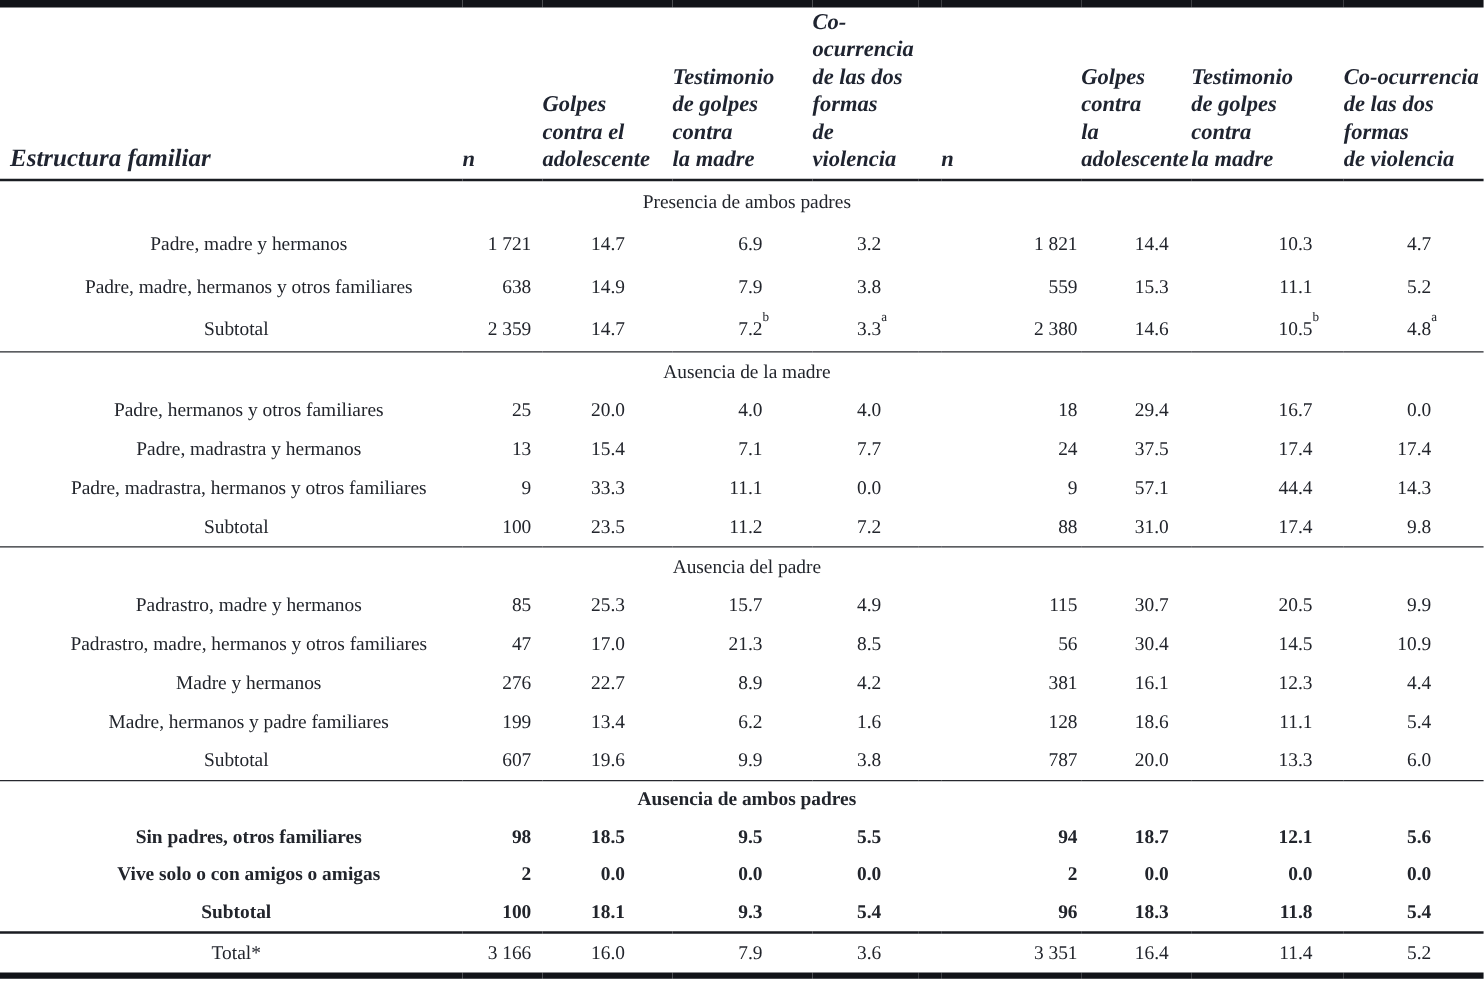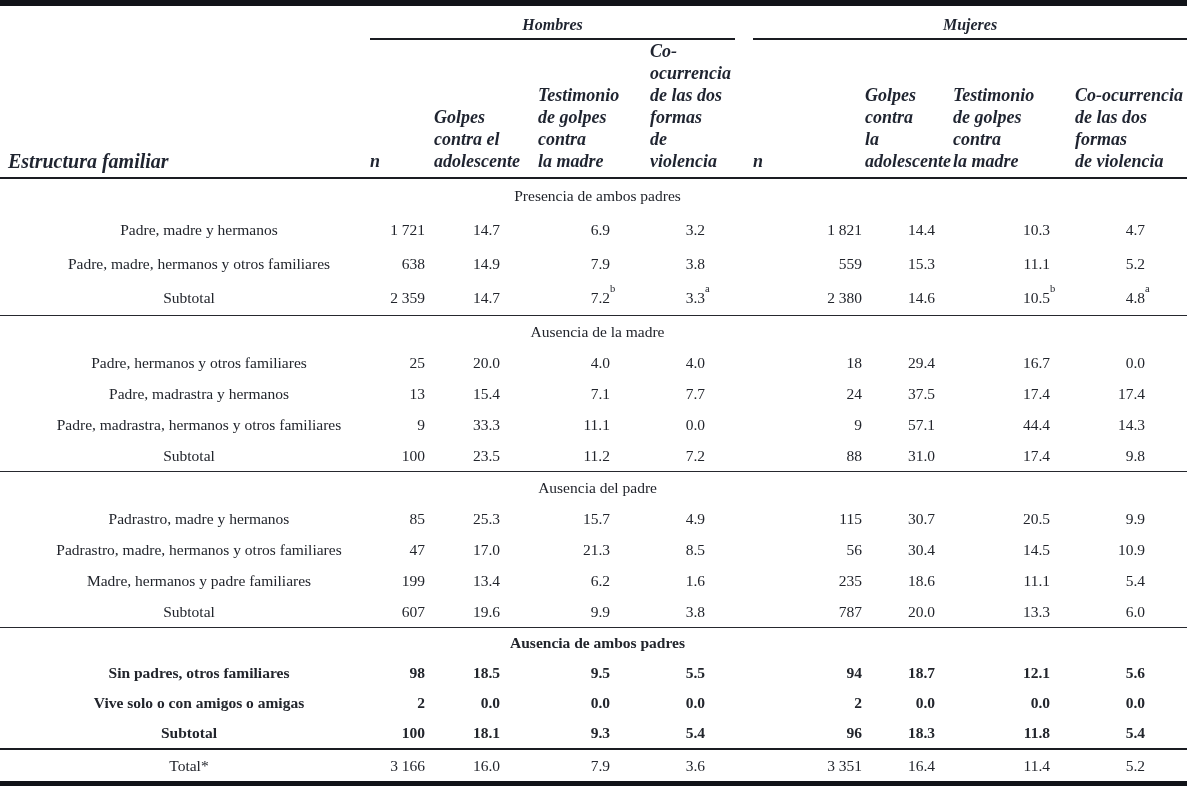--- a/index.html
+++ b/index.html
@@ -101,26 +101,20 @@
     <col style="width:104px">
     <col style="width:112px">
     <col style="width:85px">
     <col style="width:18px">
     <col style="width:112px">
     <col style="width:88px">
     <col style="width:122px">
     <col style="width:112px">
   </colgroup>
   <thead>
-    <tr class="group-row">
-      <th></th>
-      <th class="grp" colspan="4">Hombres</th>
-      <th></th>
-      <th class="grp" colspan="4">Mujeres</th>
-    </tr>
     <tr class="colhead-row">
       <th class="rowlbl">Estructura familiar</th>
       <th>n</th>
       <th>Golpes
 contra el
 adolescente</th>
       <th>Testimonio
 de golpes
 contra
 la madre</th>
@@ -259,27 +253,39 @@
         <td class="num c1"><span class="v">17.0</span></td>
         <td class="num c2"><span class="v">21.3</span></td>
         <td class="num c3"><span class="v">8.5</span></td>
         <td></td>
         <td class="num c4"><span class="v">56</span></td>
         <td class="num c5"><span class="v">30.4</span></td>
         <td class="num c6"><span class="v">14.5</span></td>
         <td class="num c7"><span class="v">10.9</span></td>
       </tr>
       <tr>
+        <td class="lbl ind">Madre y hermanos</td>
+        <td class="num c0"><span class="v">276</span></td>
+        <td class="num c1"><span class="v">22.7</span></td>
+        <td class="num c2"><span class="v">8.9</span></td>
+        <td class="num c3"><span class="v">4.2</span></td>
+        <td></td>
+        <td class="num c4"><span class="v">381</span></td>
+        <td class="num c5"><span class="v">16.1</span></td>
+        <td class="num c6"><span class="v">12.3</span></td>
+        <td class="num c7"><span class="v">4.4</span></td>
+      </tr>
+      <tr>
         <td class="lbl ind">Madre, hermanos y padre familiares</td>
         <td class="num c0"><span class="v">199</span></td>
         <td class="num c1"><span class="v">13.4</span></td>
         <td class="num c2"><span class="v">6.2</span></td>
         <td class="num c3"><span class="v">1.6</span></td>
         <td></td>
-        <td class="num c4"><span class="v">235</span></td>
+        <td class="num c4"><span class="v">128</span></td>
         <td class="num c5"><span class="v">18.6</span></td>
         <td class="num c6"><span class="v">11.1</span></td>
         <td class="num c7"><span class="v">5.4</span></td>
       </tr>
       <tr>
         <td class="lbl">Subtotal</td>
         <td class="num c0"><span class="v">607</span></td>
         <td class="num c1"><span class="v">19.6</span></td>
         <td class="num c2"><span class="v">9.9</span></td>
         <td class="num c3"><span class="v">3.8</span></td>

